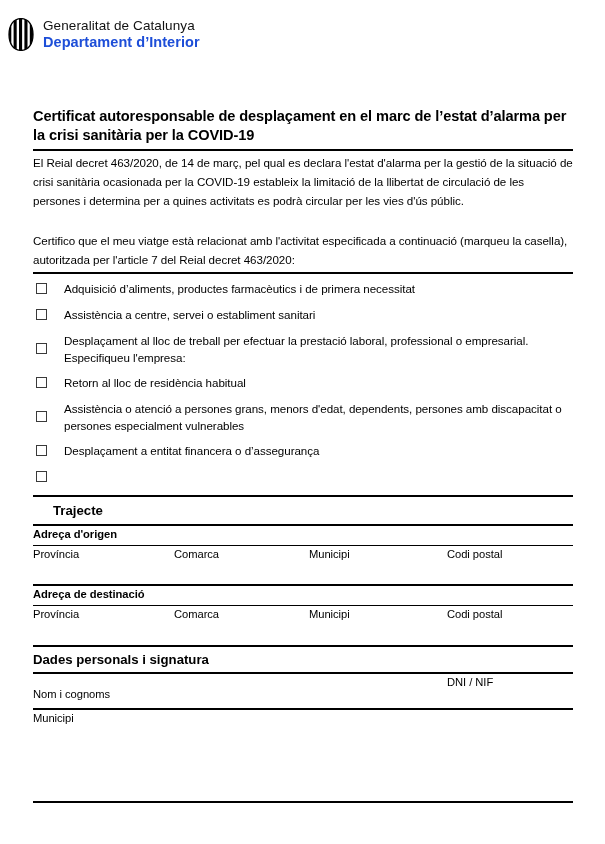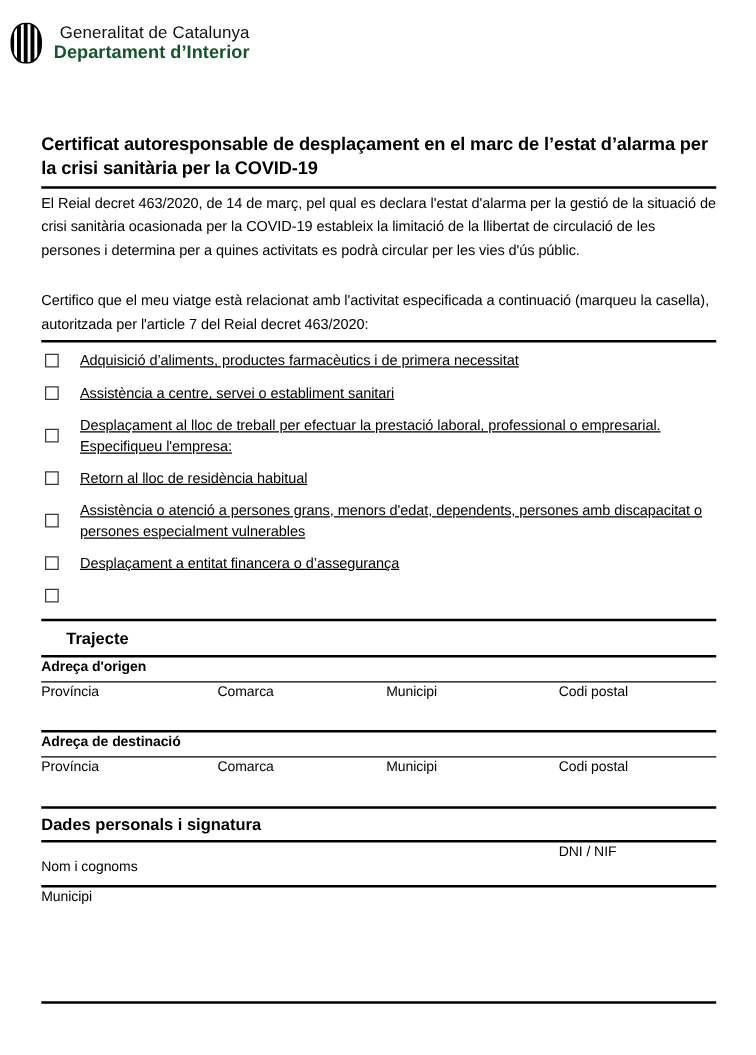--- a/index.html
+++ b/index.html
@@ -29,33 +29,32 @@
     width: 26px;
     height: 33px;
     flex: 0 0 auto;
     display: block;
   }
   .logo-text {
     display: flex;
     flex-direction: column;
     justify-content: center;
     line-height: 1.16;
-    align-items: flex-end;
   }
   .logo-line1 {
     font-size: 13.5px;
     font-weight: 400;
     letter-spacing: 0.1px;
     color: #111;
   }
   .logo-line2 {
     font-size: 14.5px;
     font-weight: bold;
     letter-spacing: 0.05px;
-    color: #14532d;
+    color: #1d4ed8;
   }
 
   
   .sheet {
     position: absolute;
     left: 33px;
     top: 0;
     width: 540px;
   }
 
@@ -93,21 +92,20 @@
     line-height: 1.62;
     letter-spacing: -0.05px;
   }
 
   
   .check-list {
     position: absolute;
     left: 0;
     top: 280px;
     width: 541px;
-    text-decoration: underline;
   }
   .check-row {
     display: flex;
     align-items: flex-start;
     margin-bottom: 8px;
     min-height: 18px;
   }
   .check-row.two-line { margin-bottom: 7px; }
   .checkbox {
     width: 9px;

